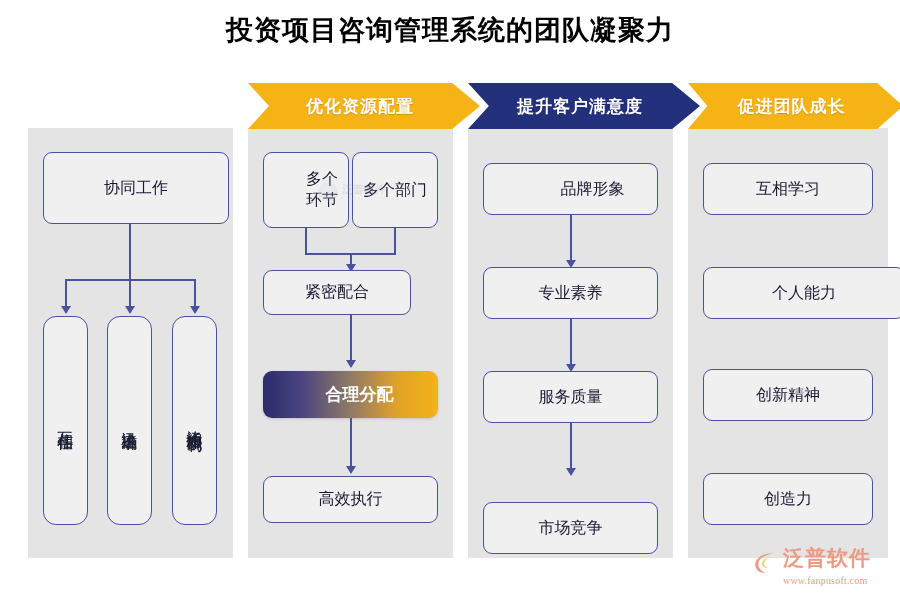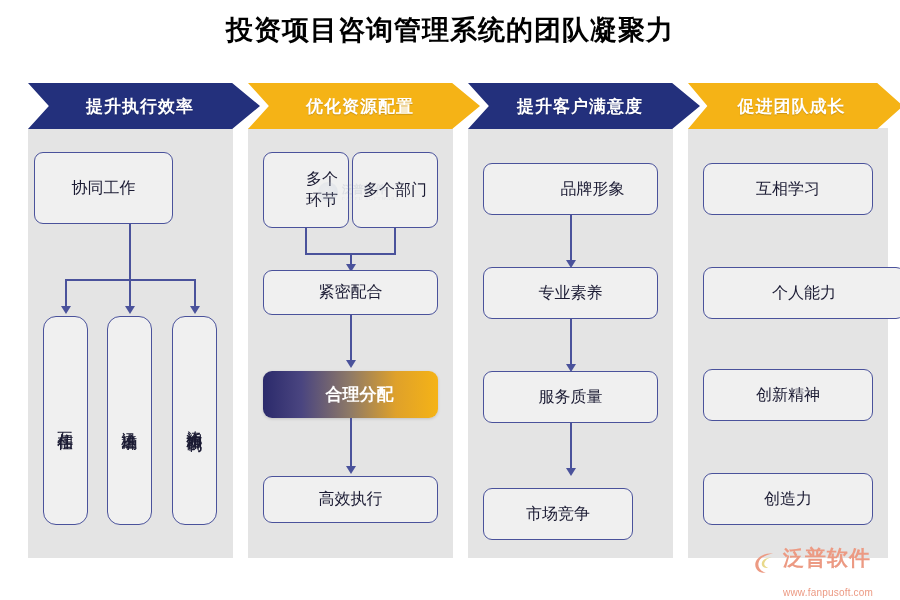--- a/index.html
+++ b/index.html
@@ -89,50 +89,47 @@
   .logo{position:absolute;left:752px;top:548px;display:flex;align-items:flex-start;gap:5px;}
   .logo .swirl{
     width:26px;height:26px;margin-top:2px;flex:0 0 auto;
   }
   .logo .ltextwrap{display:flex;flex-direction:column;}
   .logo .lname{
     font-size:21px;font-weight:bold;color:#ec9a83;letter-spacing:1px;
     font-family:"Liberation Serif","DejaVu Serif",serif;line-height:1;
   }
   .logo .lurl{
-    font-size:10px;color:#ec9a83;letter-spacing:.2px;margin-top:18px;
-    font-family:Liberation Sans, sans-serif;
+    font-size:10px;color:#ec9a83;letter-spacing:.2px;margin-top:6px;
+    font-family:Liberation Serif, serif;
   }
 </style>
 </head>
 <body>
 
 <div class="canvas">
 
   <div class="title">投资项目咨询管理系统的团队凝聚力</div>
 
   <div class="panel p1"></div>
   <div class="panel p2"></div>
   <div class="panel p3"></div>
   <div class="panel p4"></div>
 
-  <div class="banner b1">
-    <span class="btxt">提升执行效率</span>
-  </div>
   <div class="banner b2">
     <span class="btxt">优化资源配置</span>
   </div>
   <div class="banner b3">
     <span class="btxt">提升客户满意度</span>
   </div>
   <div class="banner b4">
     <span class="btxt">促进团队成长</span>
   </div>
 
-  <div class="node" style="left:34px;top:152px;width:139px;height:72px;">
+  <div class="node" style="left:43px;top:152px;width:186px;height:72px;">
     <span>协同工作</span>
   </div>
 
   <div class="vline" style="left:129px;top:224px;height:56px;"></div>
   <div class="hline" style="left:65px;top:279px;width:130px;"></div>
   <div class="vline" style="left:65px;top:279px;height:28px;"></div>
   <div class="vline" style="left:129px;top:279px;height:28px;"></div>
   <div class="vline" style="left:194px;top:279px;height:28px;"></div>
   <div class="arrow" style="left:61px;top:306px;"></div>
   <div class="arrow" style="left:125px;top:306px;"></div>
@@ -153,21 +150,21 @@
   </div>
   <div class="node" style="left:352px;top:152px;width:86px;height:76px;">
     <span>多个部门</span>
   </div>
   <div class="vline" style="left:305px;top:228px;height:26px;"></div>
   <div class="vline" style="left:394px;top:228px;height:26px;"></div>
   <div class="hline" style="left:305px;top:253px;width:91px;"></div>
   <div class="vline" style="left:350px;top:253px;height:13px;"></div>
   <div class="arrow" style="left:346px;top:264px;"></div>
 
-  <div class="node" style="left:263px;top:270px;width:175px;height:45px;font-family:Liberation Mono, monospace;">
+  <div class="node" style="left:263px;top:270px;width:148px;height:45px;font-family:Liberation Mono, monospace;">
     <span>紧密配合</span>
   </div>
   <div class="vline" style="left:350px;top:315px;height:46px;"></div>
   <div class="arrow" style="left:346px;top:360px;"></div>
 
   <div class="node accent" style="left:263px;top:371px;width:175px;height:47px;">
     <span>合理分配</span>
   </div>
   <div class="vline" style="left:350px;top:418px;height:49px;"></div>
   <div class="arrow" style="left:346px;top:466px;"></div>
@@ -187,21 +184,21 @@
   </div>
   <div class="vline" style="left:570px;top:319px;height:46px;"></div>
   <div class="arrow" style="left:566px;top:364px;"></div>
 
   <div class="node" style="left:483px;top:371px;width:175px;height:52px;">
     <span>服务质量</span>
   </div>
   <div class="vline" style="left:570px;top:423px;height:46px;"></div>
   <div class="arrow" style="left:566px;top:468px;"></div>
 
-  <div class="node" style="left:483px;top:488px;width:150px;height:52px;">
+  <div class="node" style="left:483px;top:502px;width:175px;height:52px;">
     <span>市场竞争</span>
   </div>
 
   <div class="node" style="left:703px;top:163px;width:170px;height:52px;">
     <span>互相学习</span>
   </div>
   <div class="node" style="left:703px;top:267px;width:202px;height:52px;">
     <span>个人能力</span>
   </div>
   <div class="node" style="left:703px;top:369px;width:170px;height:52px;">

